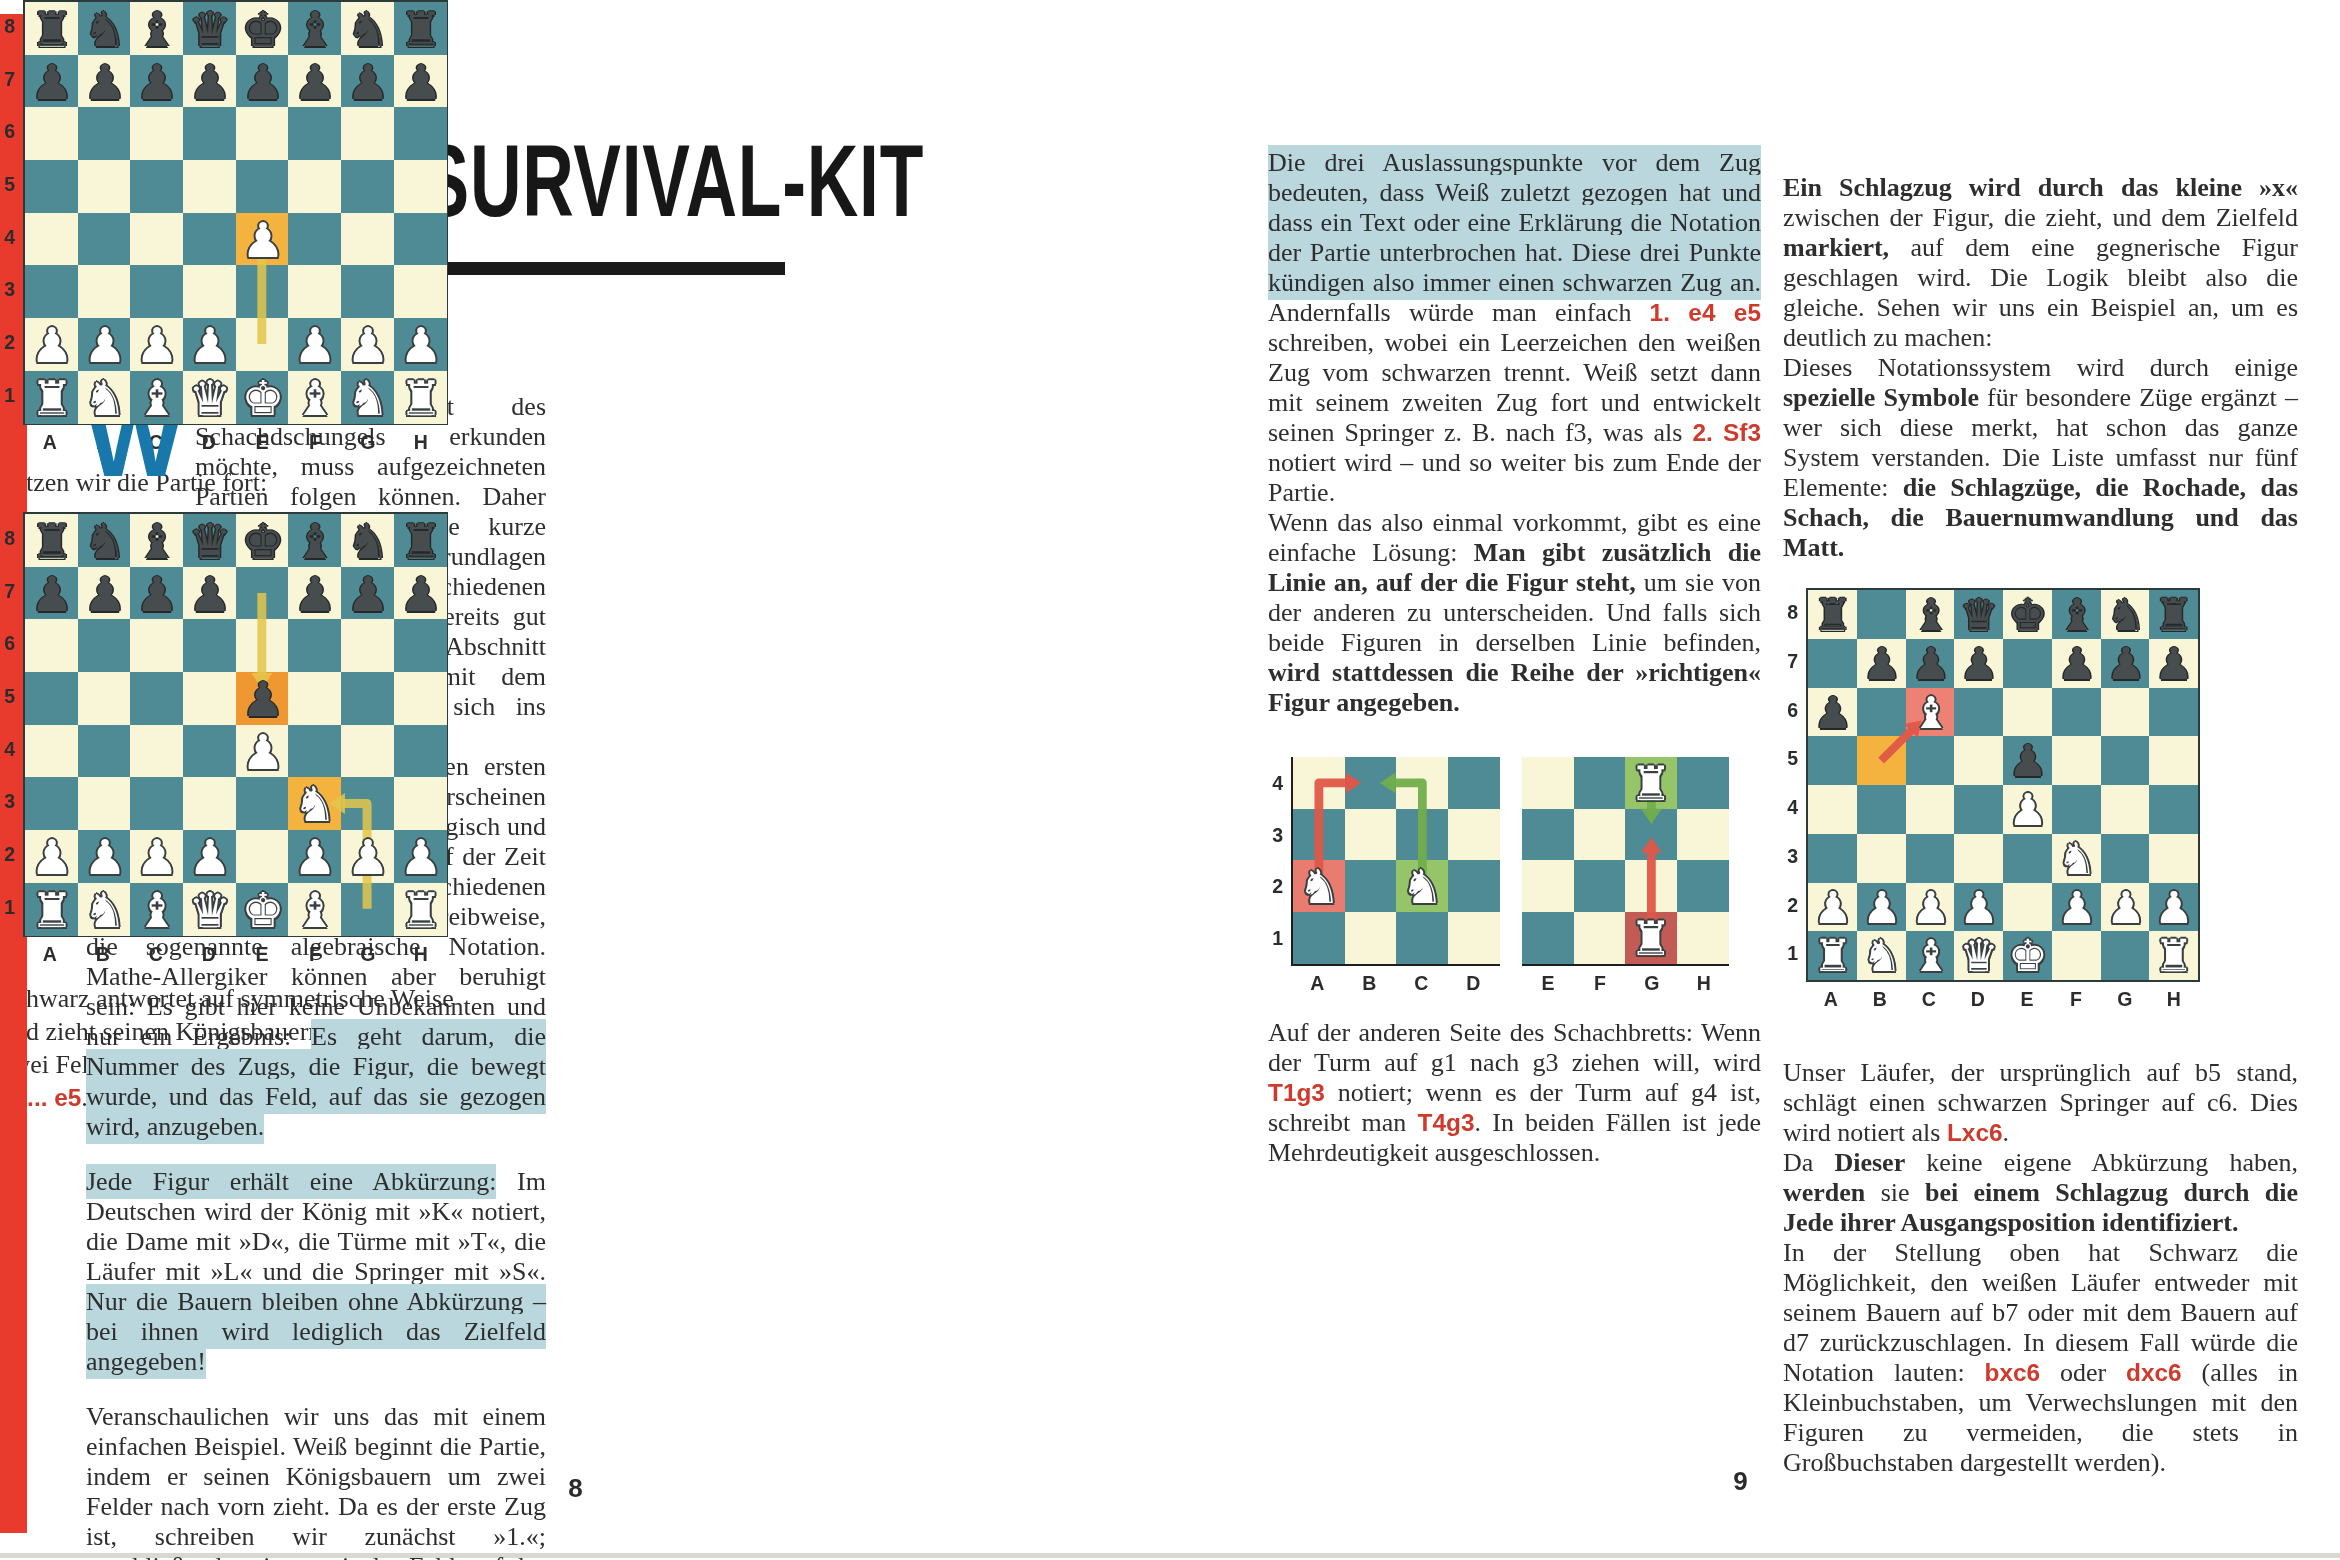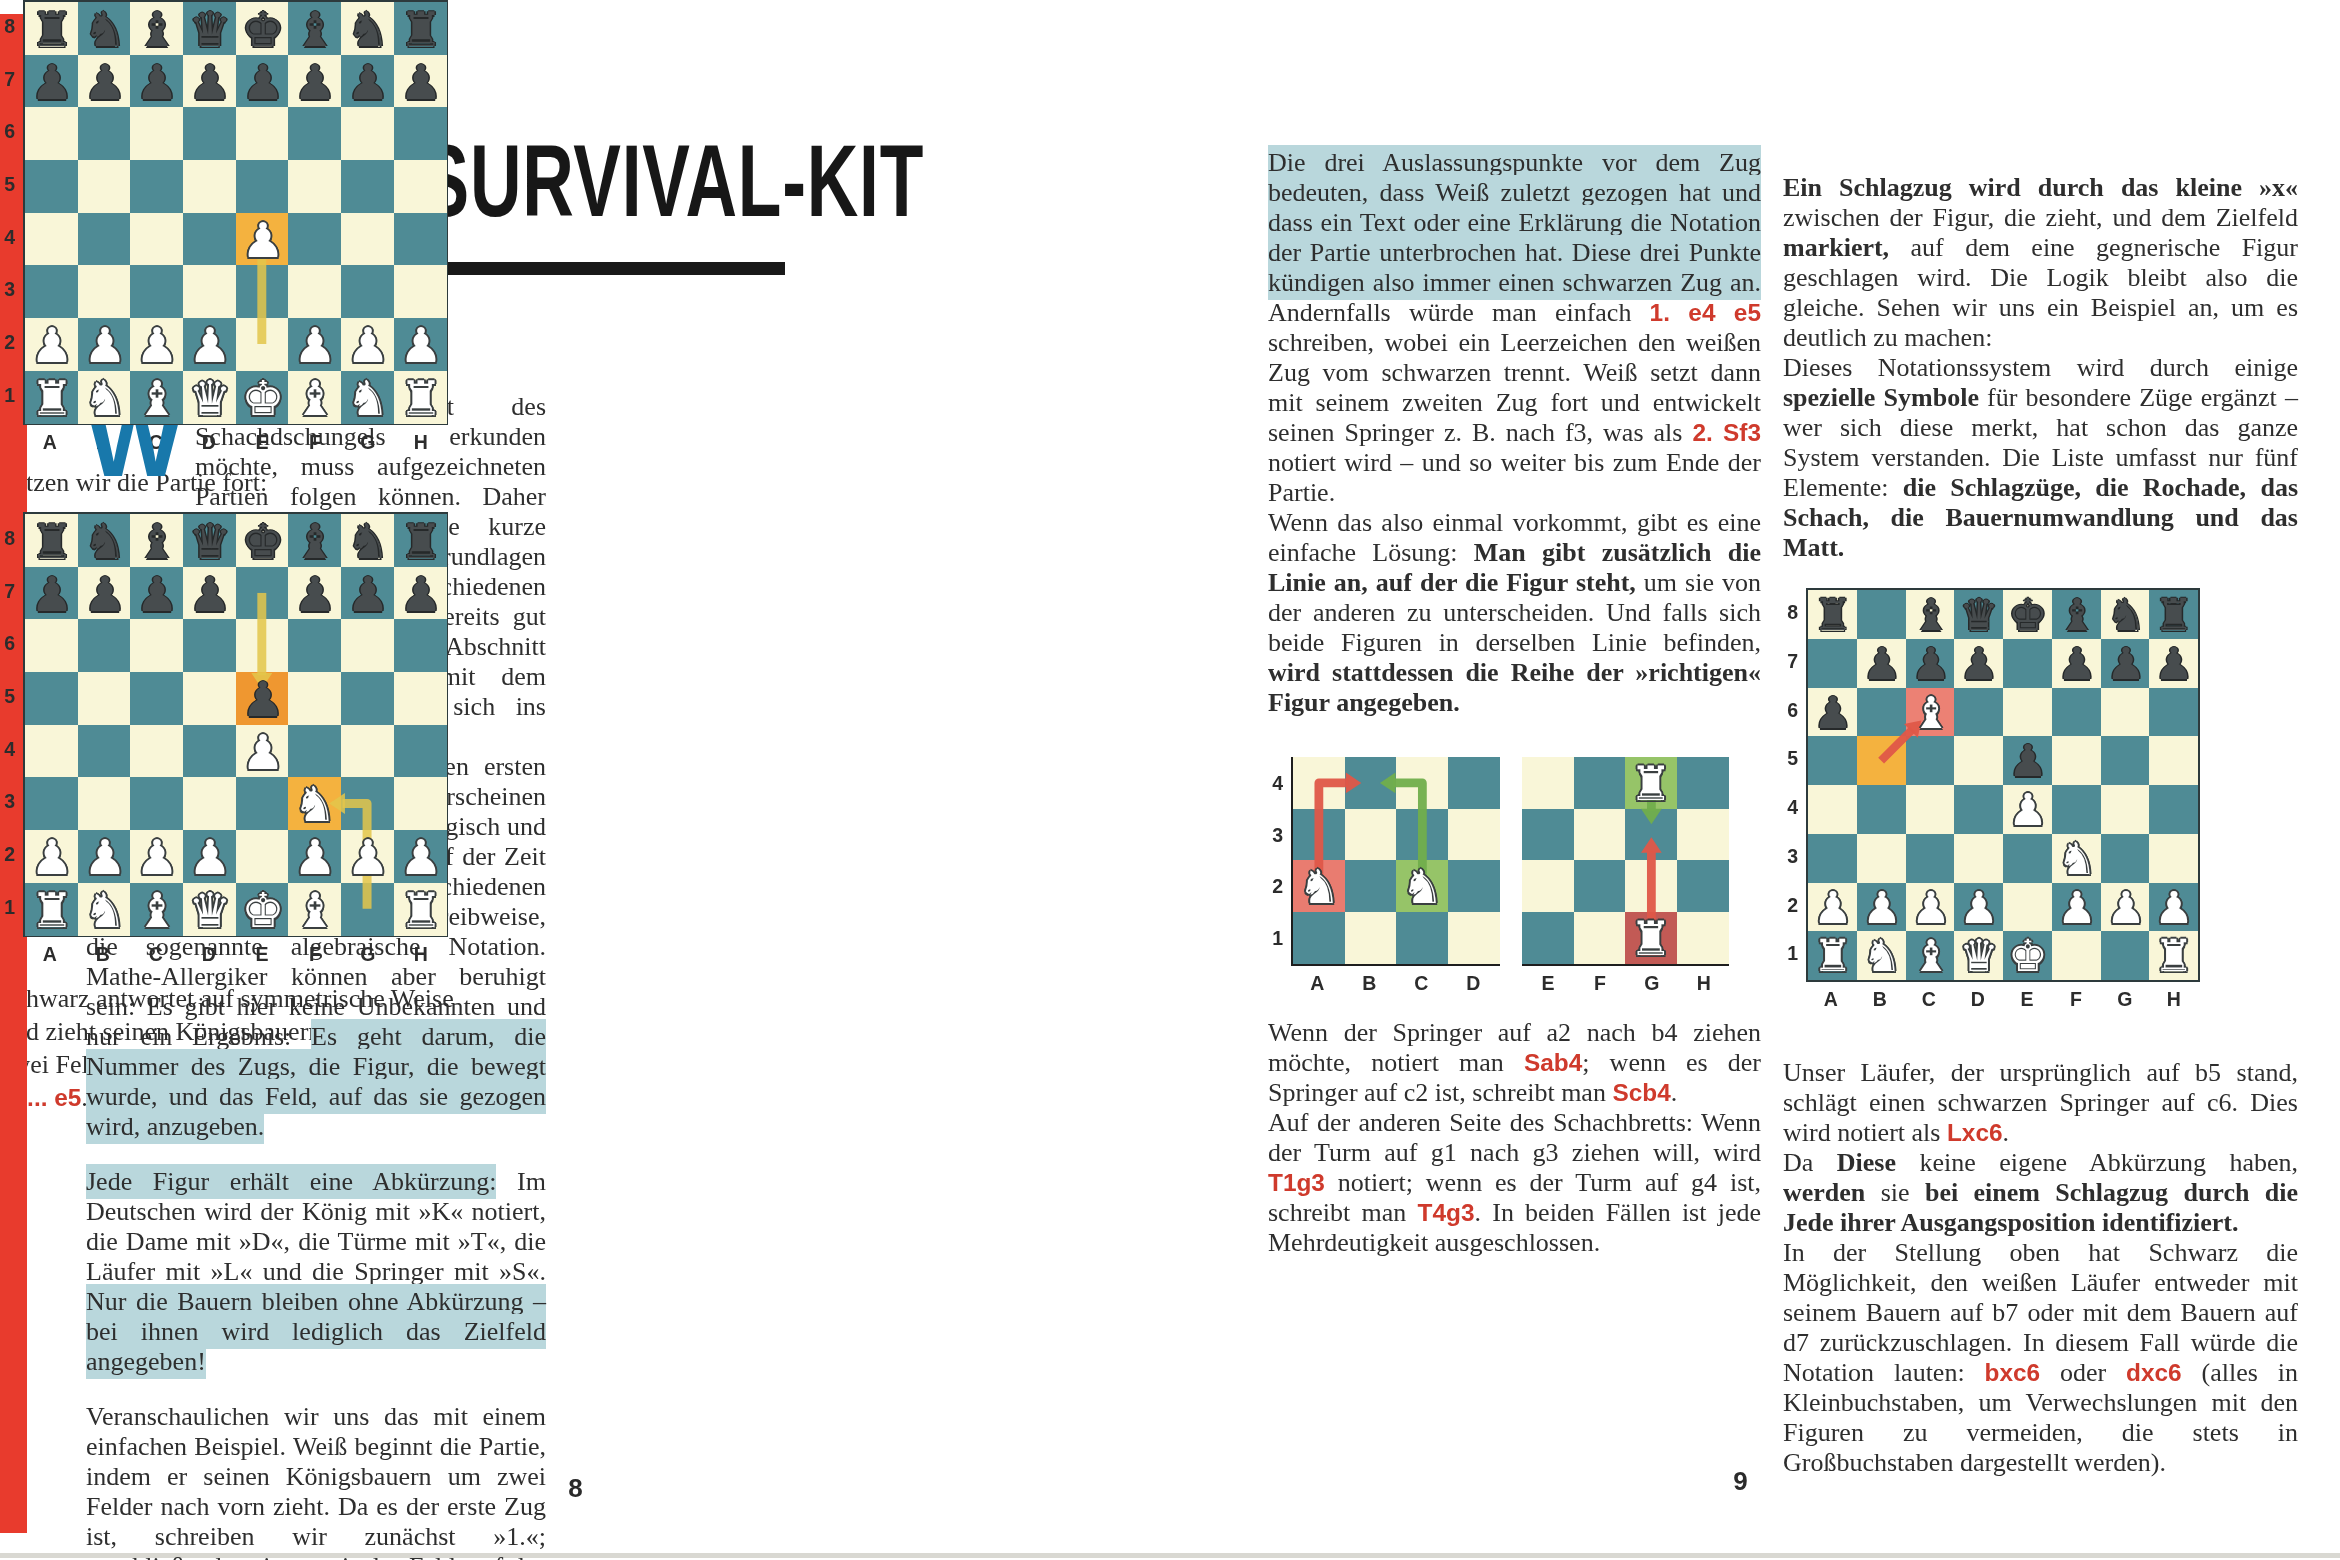--- a/index.html
+++ b/index.html
@@ -459,21 +459,20 @@
                 <polygon points="132.5,68.9 121.9,53.0 143.1,53.0" fill="#71ae4c" opacity="0.95"></polygon>
                 <polyline points="132.5,185.5 132.5,95.7" fill="none" stroke="#df5748" stroke-width="9.0" stroke-linejoin="round" opacity="0.95"></polyline>
                 <polygon points="132.5,82.2 143.1,98.1 121.9,98.1" fill="#df5748" opacity="0.95"></polygon>
               </svg>
             </div>
           </div>
           <div class="frow" style="padding-left: 0px;"><span class="flabel" style="width: 52px;">E</span><span class="flabel" style="width: 52px;">F</span><span class="flabel" style="width: 52px;">G</span><span class="flabel" style="width: 52px;">H</span></div>
         </div>
     </div>
     <div>
-        <p class="para"><span class="sg-n">Wenn der Springer auf a2 nach b4 ziehen möchte, notiert man </span><span class="sg-mv">Sab4</span><span class="sg-n">; wenn es der Springer auf c2 ist, schreibt man </span><span class="sg-mv">Scb4</span><span class="sg-n">.</span></p>
         <p class="para"><span class="sg-n">Auf der anderen Seite des Schachbretts: Wenn der Turm auf g1 nach g3 ziehen will, wird </span><span class="sg-mv">T1g3</span><span class="sg-n"> notiert; wenn es der Turm auf g4 ist, schreibt man </span><span class="sg-mv">T4g3</span><span class="sg-n">. In beiden Fällen ist jede Mehrdeutigkeit ausgeschlossen.</span></p>
       </div>
   </div>
 
   <div class="col col2-p9">
     <div>
         <p class="para gap"><span class="sg-b">Ein Schlagzug wird durch das kleine »x«</span><span class="sg-n"> zwischen der Figur, die zieht, und dem Zielfeld </span><span class="sg-b">markiert,</span><span class="sg-n"> auf dem eine gegnerische Figur geschlagen wird. Die Logik bleibt also die gleiche. Sehen wir uns ein Beispiel an, um es deutlich zu machen:</span></p>
         <p class="para"><span class="sg-n">Dieses Notationssystem wird durch einige </span><span class="sg-b">spezielle Symbole</span><span class="sg-n"> für besondere Züge ergänzt – wer sich diese merkt, hat schon das ganze System verstanden. Die Liste umfasst nur fünf Elemente: </span><span class="sg-b">die Schlagzüge, die Rochade, das Schach, die Bauernumwandlung und das Matt.</span></p>
       </div>
     <div class="fig board3fig">
@@ -616,20 +615,20 @@
           <div class="rlabel" style="top: 146px; height: 49px; line-height: 49px;">5</div>
           <div class="rlabel" style="top: 195px; height: 49px; line-height: 49px;">4</div>
           <div class="rlabel" style="top: 244px; height: 49px; line-height: 49px;">3</div>
           <div class="rlabel" style="top: 293px; height: 49px; line-height: 49px;">2</div>
           <div class="rlabel" style="top: 341px; height: 49px; line-height: 49px;">1</div>
         </div>
         <div class="frow" style="padding-left: 23.4px;"><span class="flabel" style="width: 49px;">A</span><span class="flabel" style="width: 49px;">B</span><span class="flabel" style="width: 49px;">C</span><span class="flabel" style="width: 49px;">D</span><span class="flabel" style="width: 49px;">E</span><span class="flabel" style="width: 49px;">F</span><span class="flabel" style="width: 49px;">G</span><span class="flabel" style="width: 49px;">H</span></div>
       </div>
     <div>
         <p class="para"><span class="sg-n">Unser Läufer, der ursprünglich auf b5 stand, schlägt einen schwarzen Springer auf c6. Dies wird notiert als </span><span class="sg-mv">Lxc6</span><span class="sg-n">.</span></p>
-        <p class="para"><span class="sg-n">Da </span><span class="sg-b">Diese</span><span class="sg-n"> keine eigene Abkürzung haben, </span><span class="sg-b">werden</span><span class="sg-n"> sie </span><span class="sg-b">bei einem Schlagzug durch die Jede ihrer Ausgangsposition identifiziert.</span></p>
+        <p class="para"><span class="sg-n">Da </span><span class="sg-b">Dieser</span><span class="sg-n"> keine eigene Abkürzung haben, </span><span class="sg-b">werden</span><span class="sg-n"> sie </span><span class="sg-b">bei einem Schlagzug durch die Jede ihrer Ausgangsposition identifiziert.</span></p>
         <p class="para"><span class="sg-n">In der Stellung oben hat Schwarz die Möglichkeit, den weißen Läufer entweder mit seinem Bauern auf b7 oder mit dem Bauern auf d7 zurückzuschlagen. In diesem Fall würde die Notation lauten: </span><span class="sg-mv">bxc6</span><span class="sg-n"> oder </span><span class="sg-mv">dxc6</span><span class="sg-n"> (alles in Kleinbuchstaben, um Verwechslungen mit den Figuren zu vermeiden, die stets in Großbuchstaben dargestellt werden).</span></p>
       </div>
   </div>
 
   <div class="pagenum pn9">9</div>
 </section>
 
 
 </body></html>

